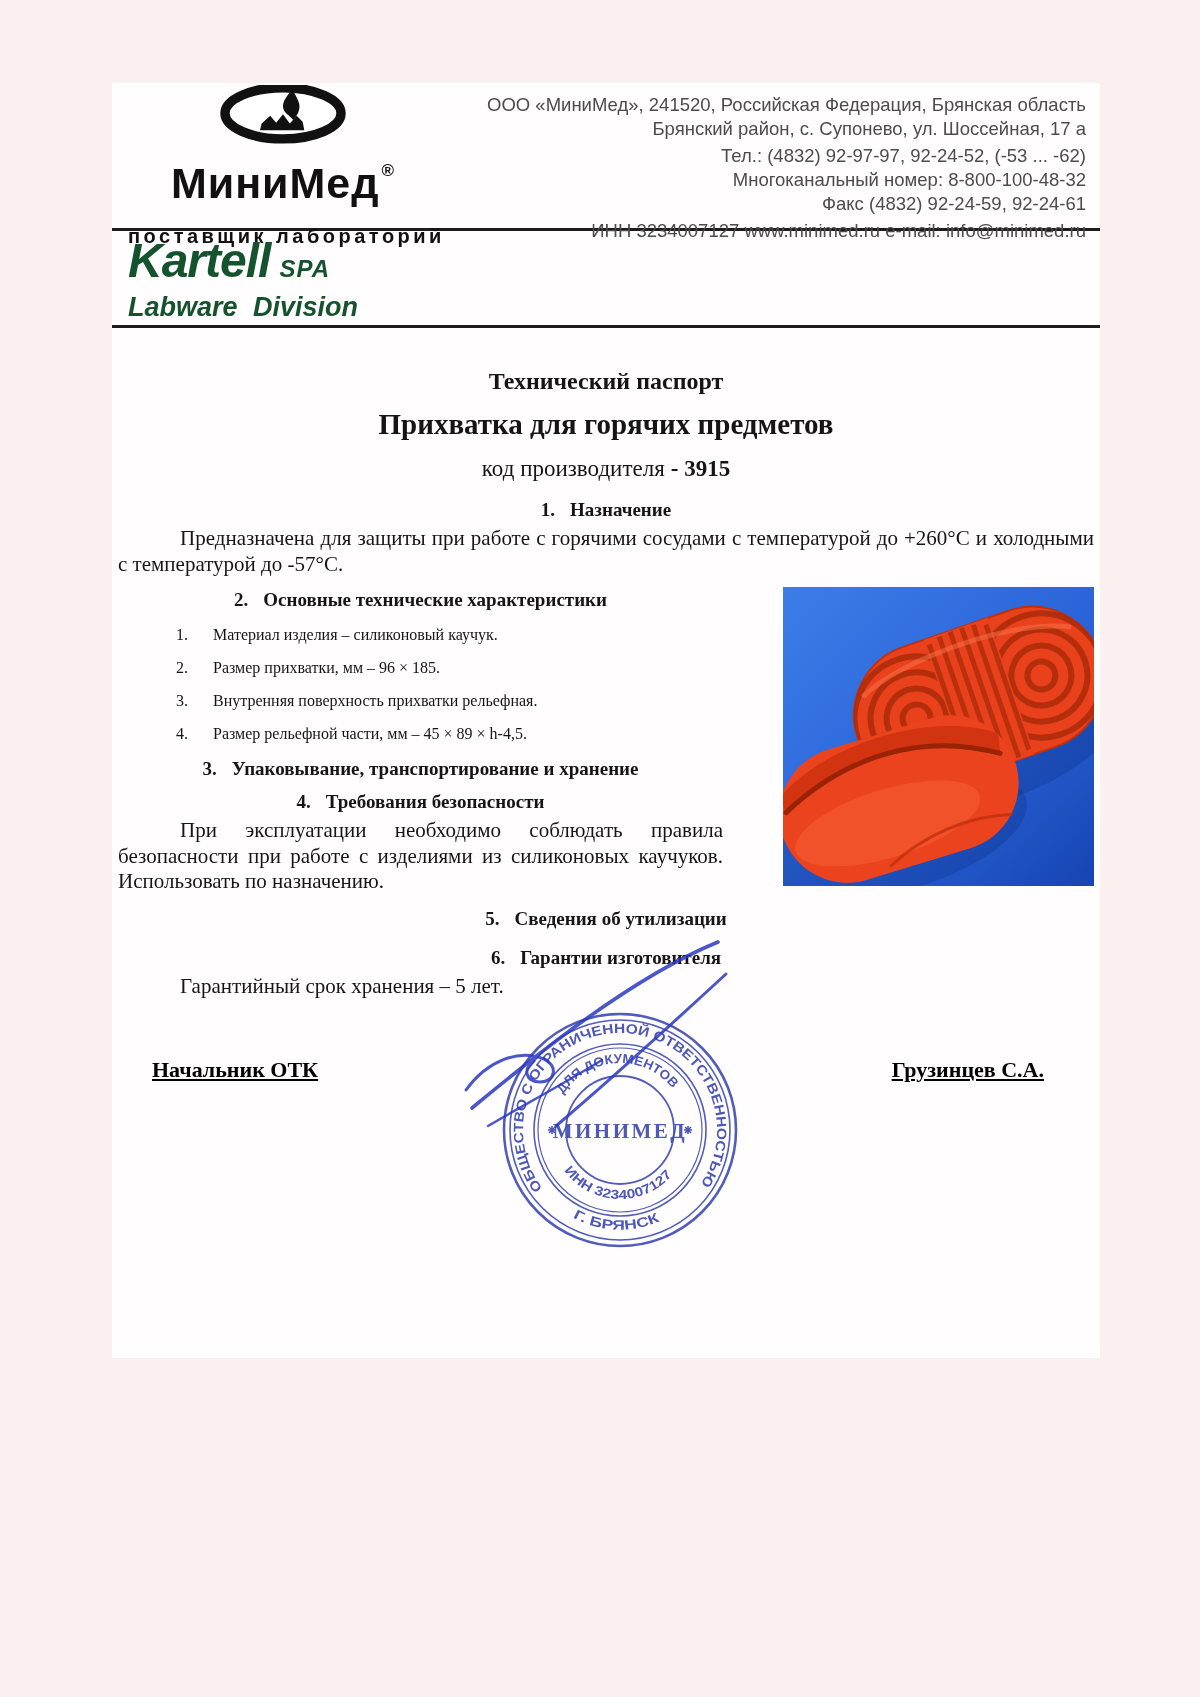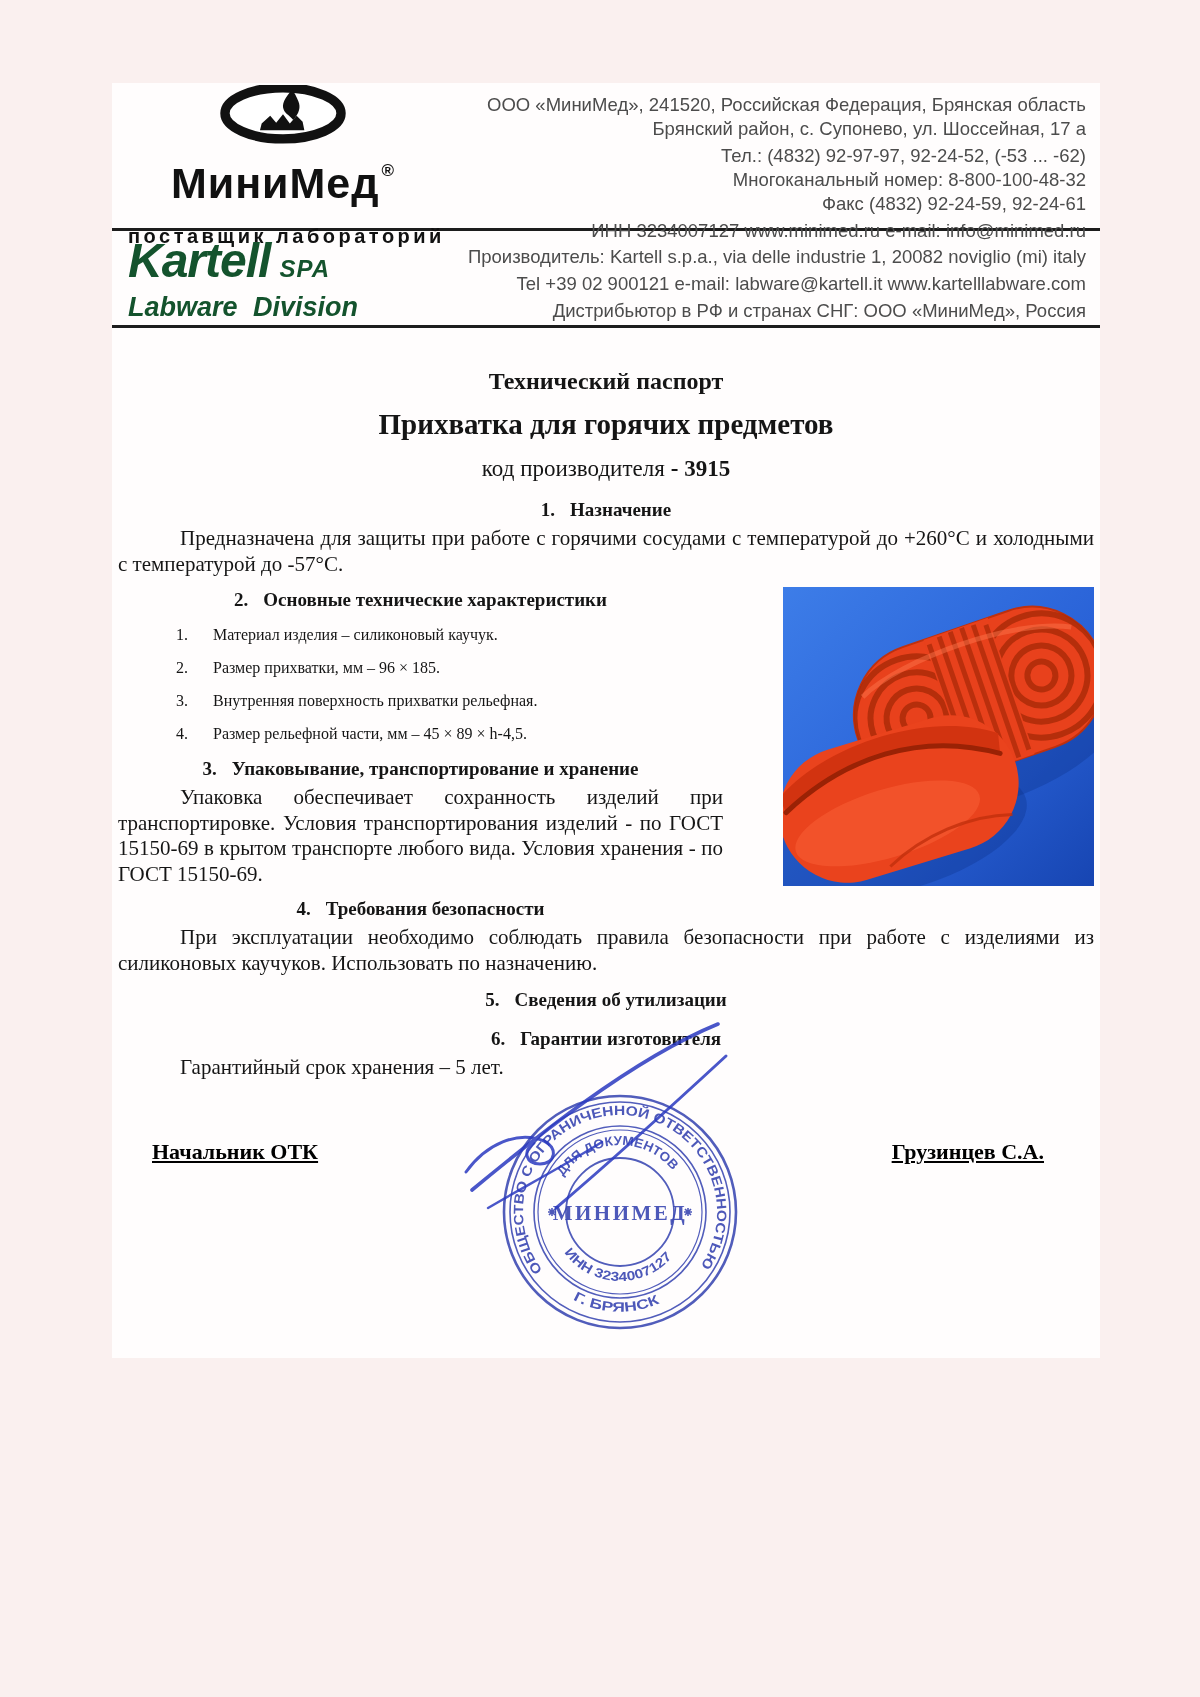--- a/index.html
+++ b/index.html
@@ -79,25 +79,20 @@
         <div class="cl gap">ИНН 3234007127      www.minimed.ru     e-mail: info@minimed.ru</div>
       </div>
     </div>
 
     <div class="rule"></div>
 
     <div class="kartell">
       <div class="kartell-left">
         <div class="kartell-brand"><span>Kartell</span><span class="spa">SPA</span></div>
         <div class="kartell-division">Labware Division</div>
-      </div>
-      <div class="kartell-right">
-        <div class="kl">Производитель: Kartell s.p.a., via delle industrie 1, 20082 noviglio (mi) italy</div>
-        <div class="kl">Tel +39 02 900121  e-mail: labware@kartell.it   www.kartelllabware.com</div>
-        <div class="kl">Дистрибьютор в РФ и странах СНГ: ООО «МиниМед», Россия</div>
       </div>
     </div>
 
     <div class="rule"></div>
 
     <div class="content">
       <div class="doc-type">Технический паспорт</div>
       <div class="product-title">Прихватка для горячих предметов</div>
       <div class="code-line"><span>код производителя</span><b>- 3915</b></div>
 
@@ -156,21 +151,20 @@
 
       <h3 class="sec s2"><span class="num">2.</span><span>Основные технические характеристики</span></h3>
       <ol class="specs">
         <li><span class="inum">1.</span><span>Материал изделия – силиконовый каучук.</span></li>
         <li><span class="inum">2.</span><span>Размер прихватки, мм – 96 × 185.</span></li>
         <li><span class="inum">3.</span><span>Внутренняя поверхность прихватки рельефная.</span></li>
         <li><span class="inum">4.</span><span>Размер рельефной части, мм – 45 × 89 × h-4,5.</span></li>
       </ol>
 
       <h3 class="sec s3"><span class="num">3.</span><span>Упаковывание, транспортирование и хранение</span></h3>
-      <p class="body">Упаковка обеспечивает сохранность изделий при транспортировке. Условия транспортирования изделий - по ГОСТ 15150-69 в крытом транспорте любого вида. Условия хранения - по ГОСТ 15150-69.</p>
 
       <h3 class="sec s4"><span class="num">4.</span><span>Требования безопасности</span></h3>
       <p class="body">При эксплуатации необходимо соблюдать правила безопасности при работе с изделиями из силиконовых каучуков. Использовать по назначению.</p>
 
       <h3 class="sec s5"><span class="num">5.</span><span>Сведения об утилизации</span></h3>
 
       <h3 class="sec s6"><span class="num">6.</span><span>Гарантии изготовителя</span></h3>
       <p class="body last">Гарантийный срок хранения – 5 лет.</p>
     </div>
 

